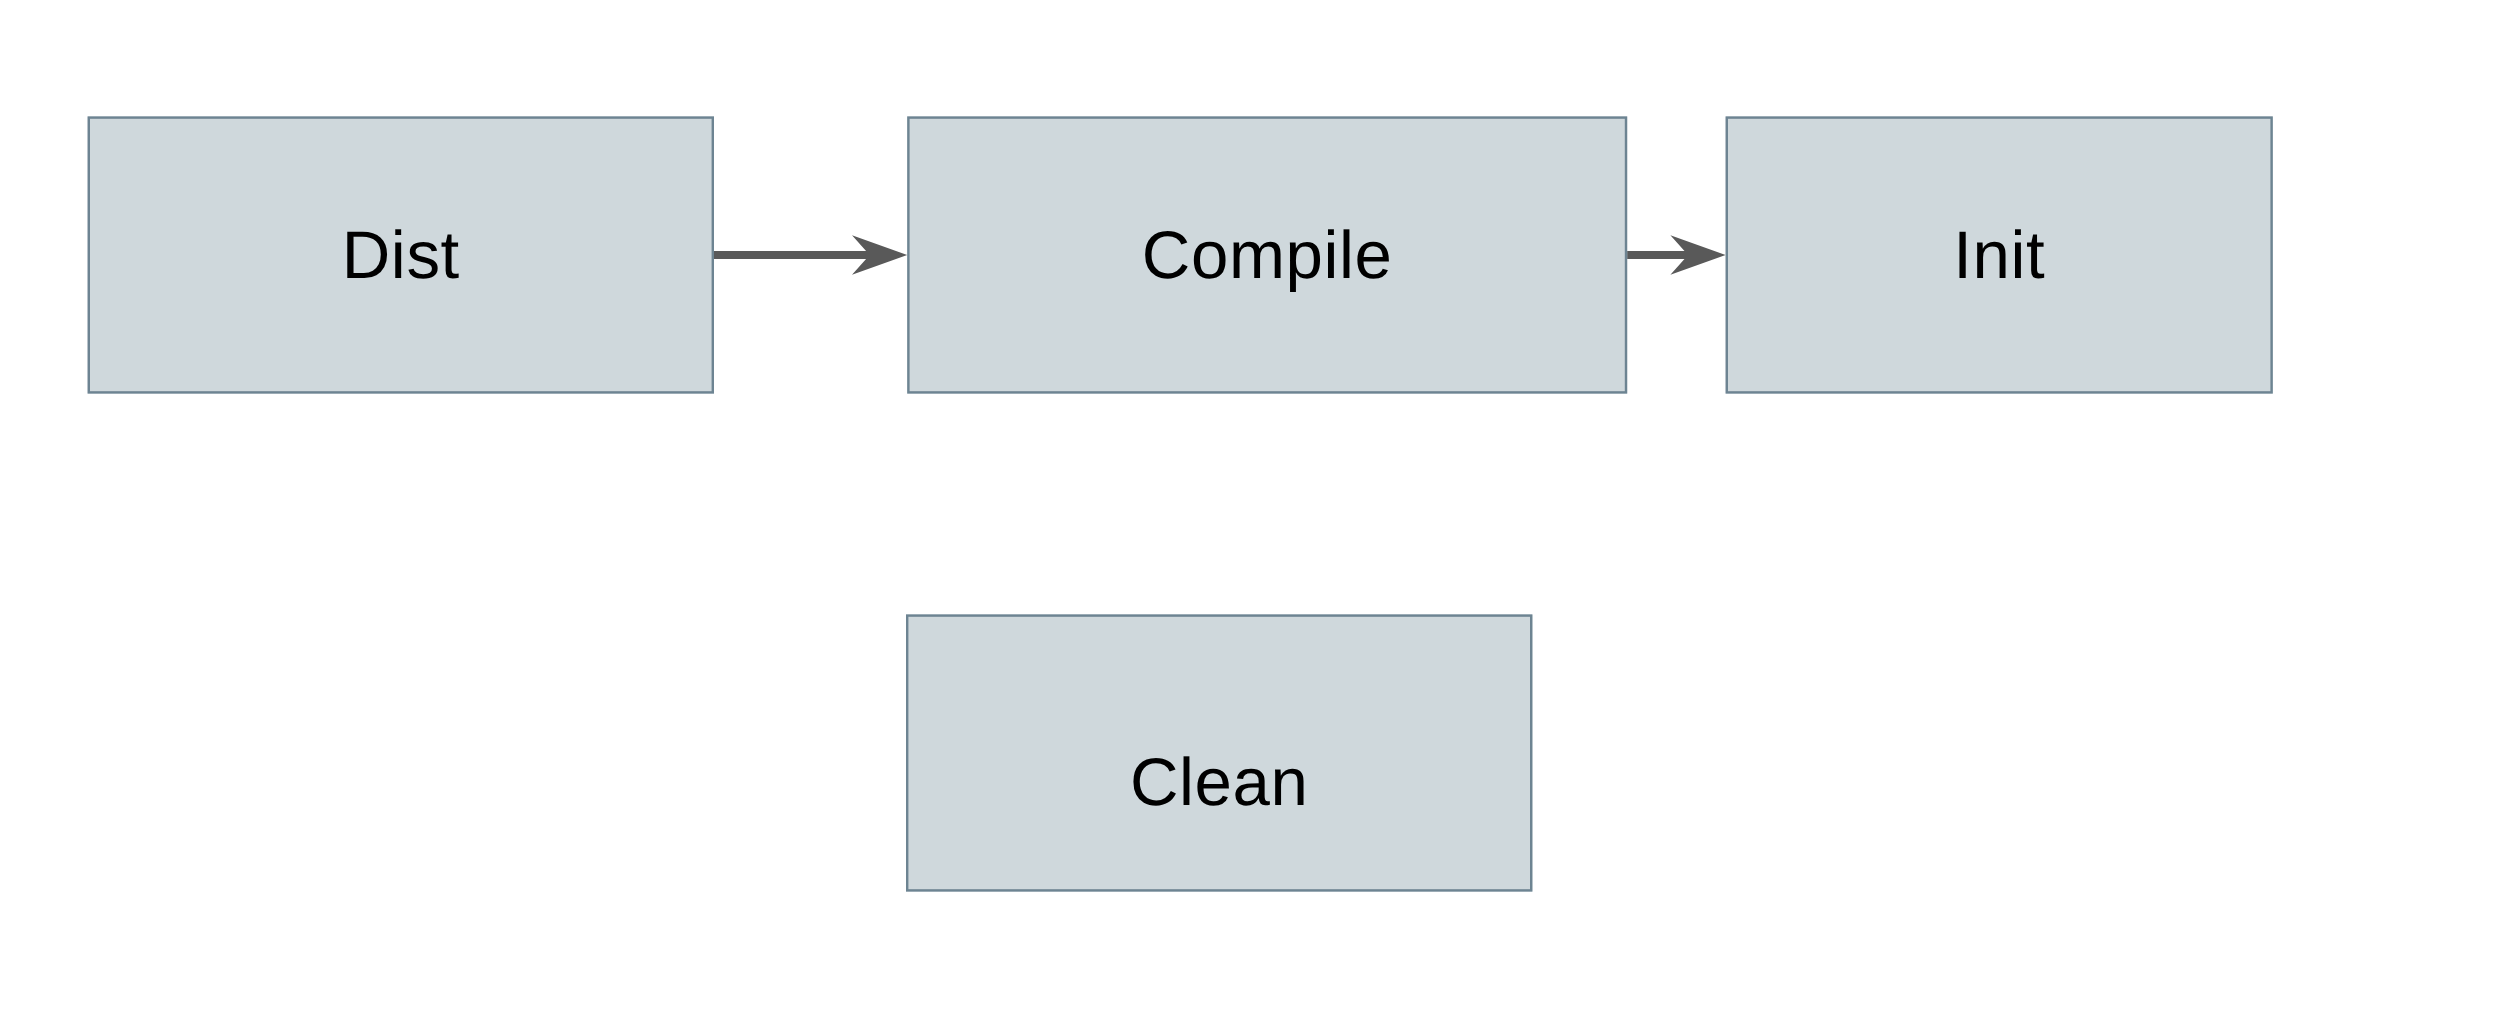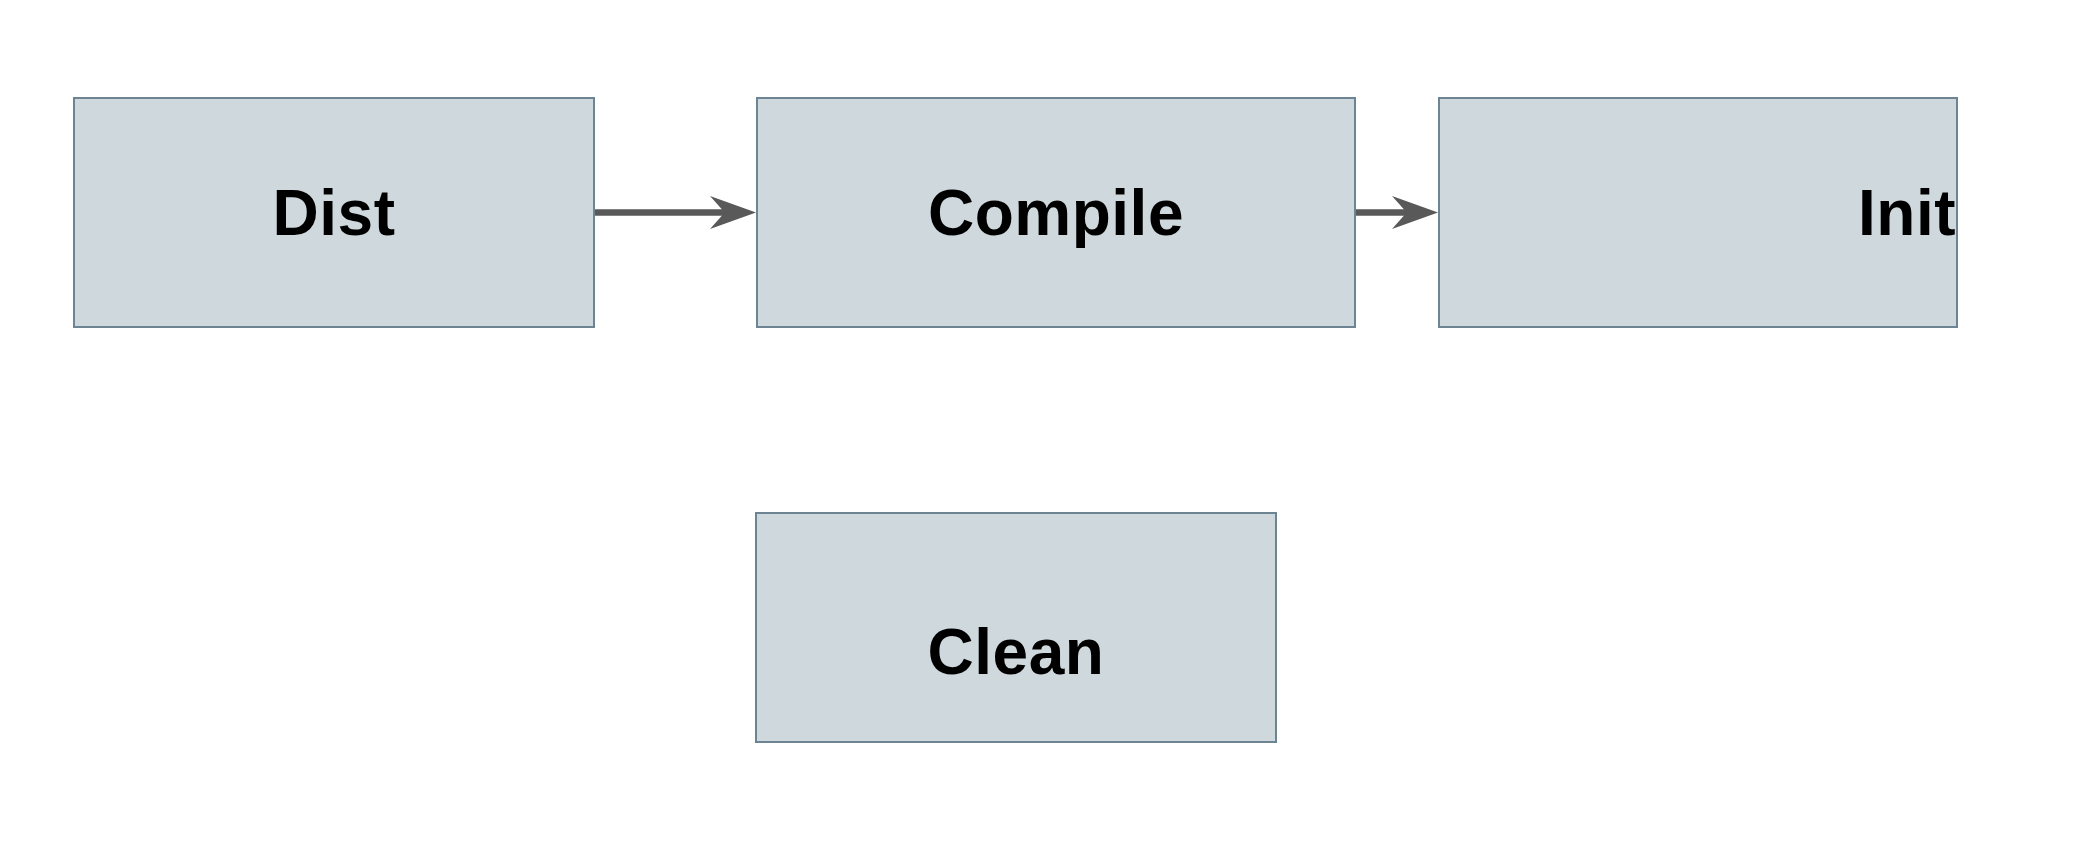--- a/index.html
+++ b/index.html
@@ -28,22 +28,22 @@
   }
   .node {
     position: absolute;
     box-sizing: border-box;
     border: 2.5px solid #6d8492;
     display: flex;
     align-items: center;
     justify-content: center;
   }
   .node-label {
-    font-size: 64px;
-    font-weight: 700;
+    font-size: 56px;
+    font-weight: 400;
     letter-spacing: 0.5px;
     white-space: nowrap;
     user-select: none;
   }
 </style>
 </head>
 <body>
 
 <div class="canvas">
 
@@ -59,21 +59,21 @@
   </svg>
 
   <div class="node" style="left: 73px; top: 97px; width: 522px; height: 231px; background: rgb(207, 216, 220); border-color: rgb(109, 132, 146);">
     <span class="node-label" style="color: rgb(0, 0, 0);">Dist</span>
   </div>
 
   <div class="node" style="left: 756px; top: 97px; width: 600px; height: 231px; background: rgb(207, 216, 220); border-color: rgb(109, 132, 146);">
     <span class="node-label" style="color: rgb(0, 0, 0);">Compile</span>
   </div>
 
-  <div class="node" style="left: 1438px; top: 97px; width: 520px; height: 231px; background: rgb(207, 216, 220); border-color: rgb(109, 132, 146); justify-content: flex-end;">
+  <div class="node" style="left: 1438px; top: 97px; width: 456px; height: 231px; background: rgb(207, 216, 220); border-color: rgb(109, 132, 146);">
     <span class="node-label" style="color: rgb(0, 0, 0);">Init</span>
   </div>
 
   <div class="node" style="left: 755px; top: 512px; width: 522px; height: 231px; background: rgb(207, 216, 220); border-color: rgb(109, 132, 146);">
     <span class="node-label" style="color: rgb(0, 0, 0); margin-top: 48px;">Clean</span>
   </div>
 
 </div>
 
 </body></html>

